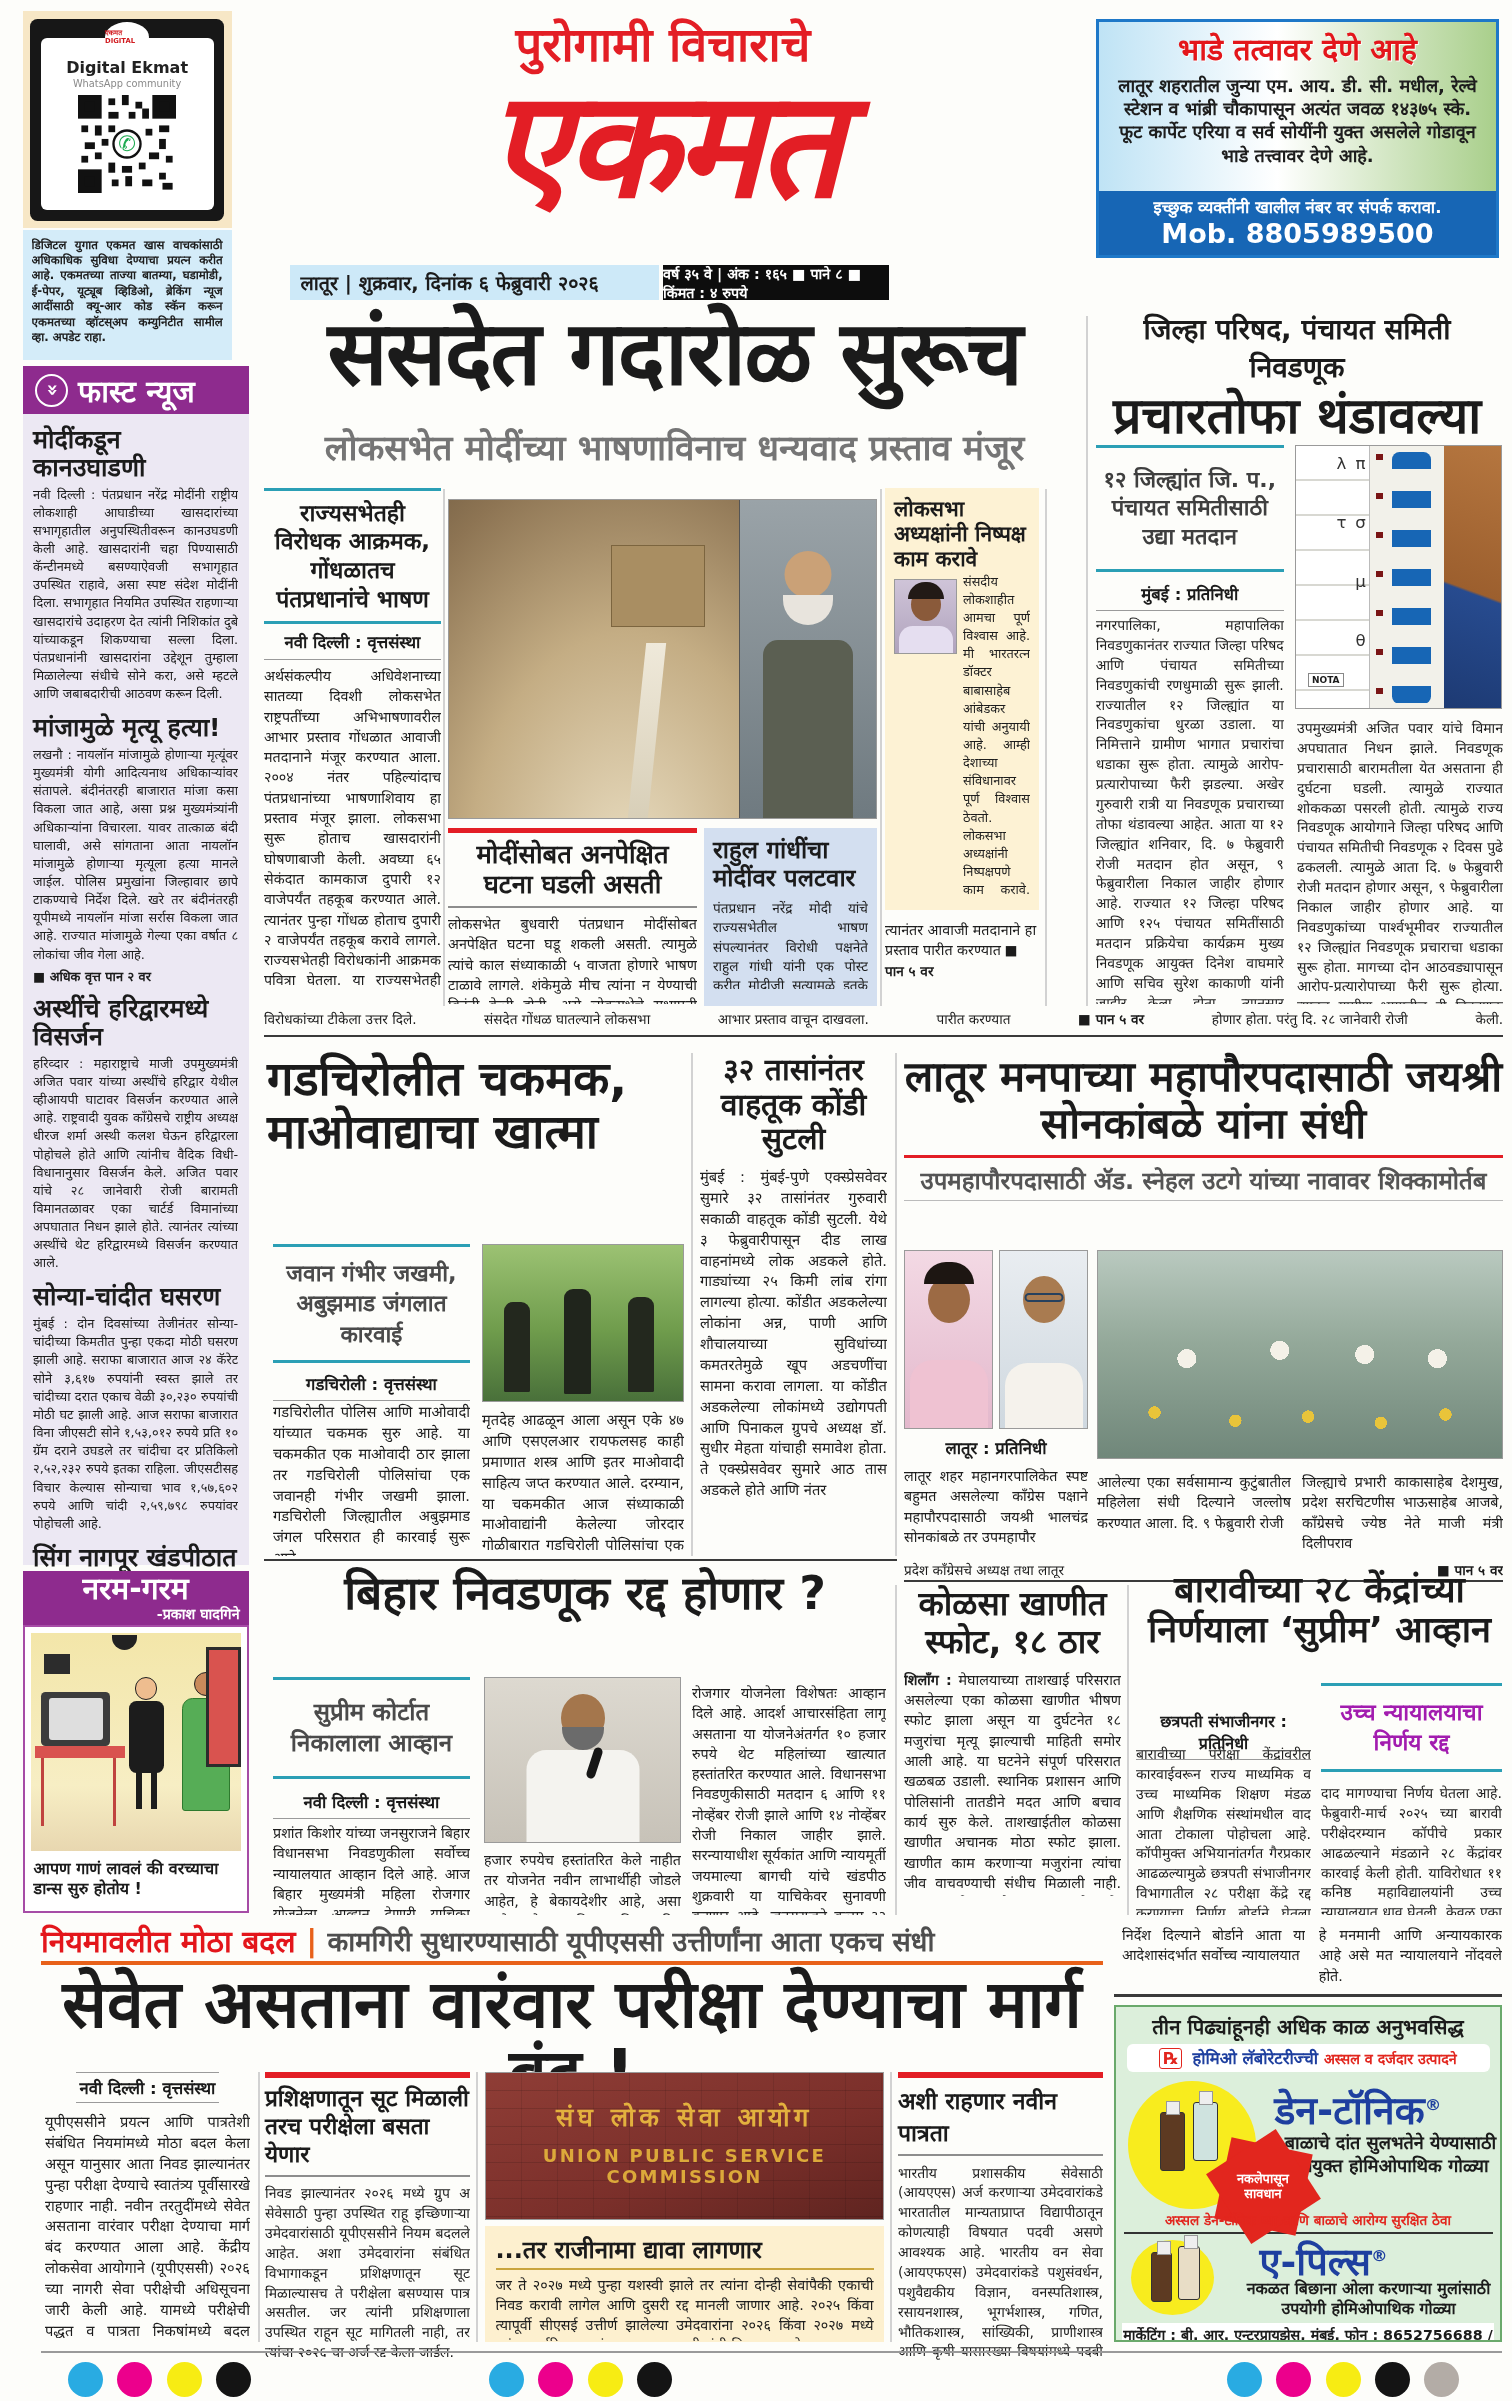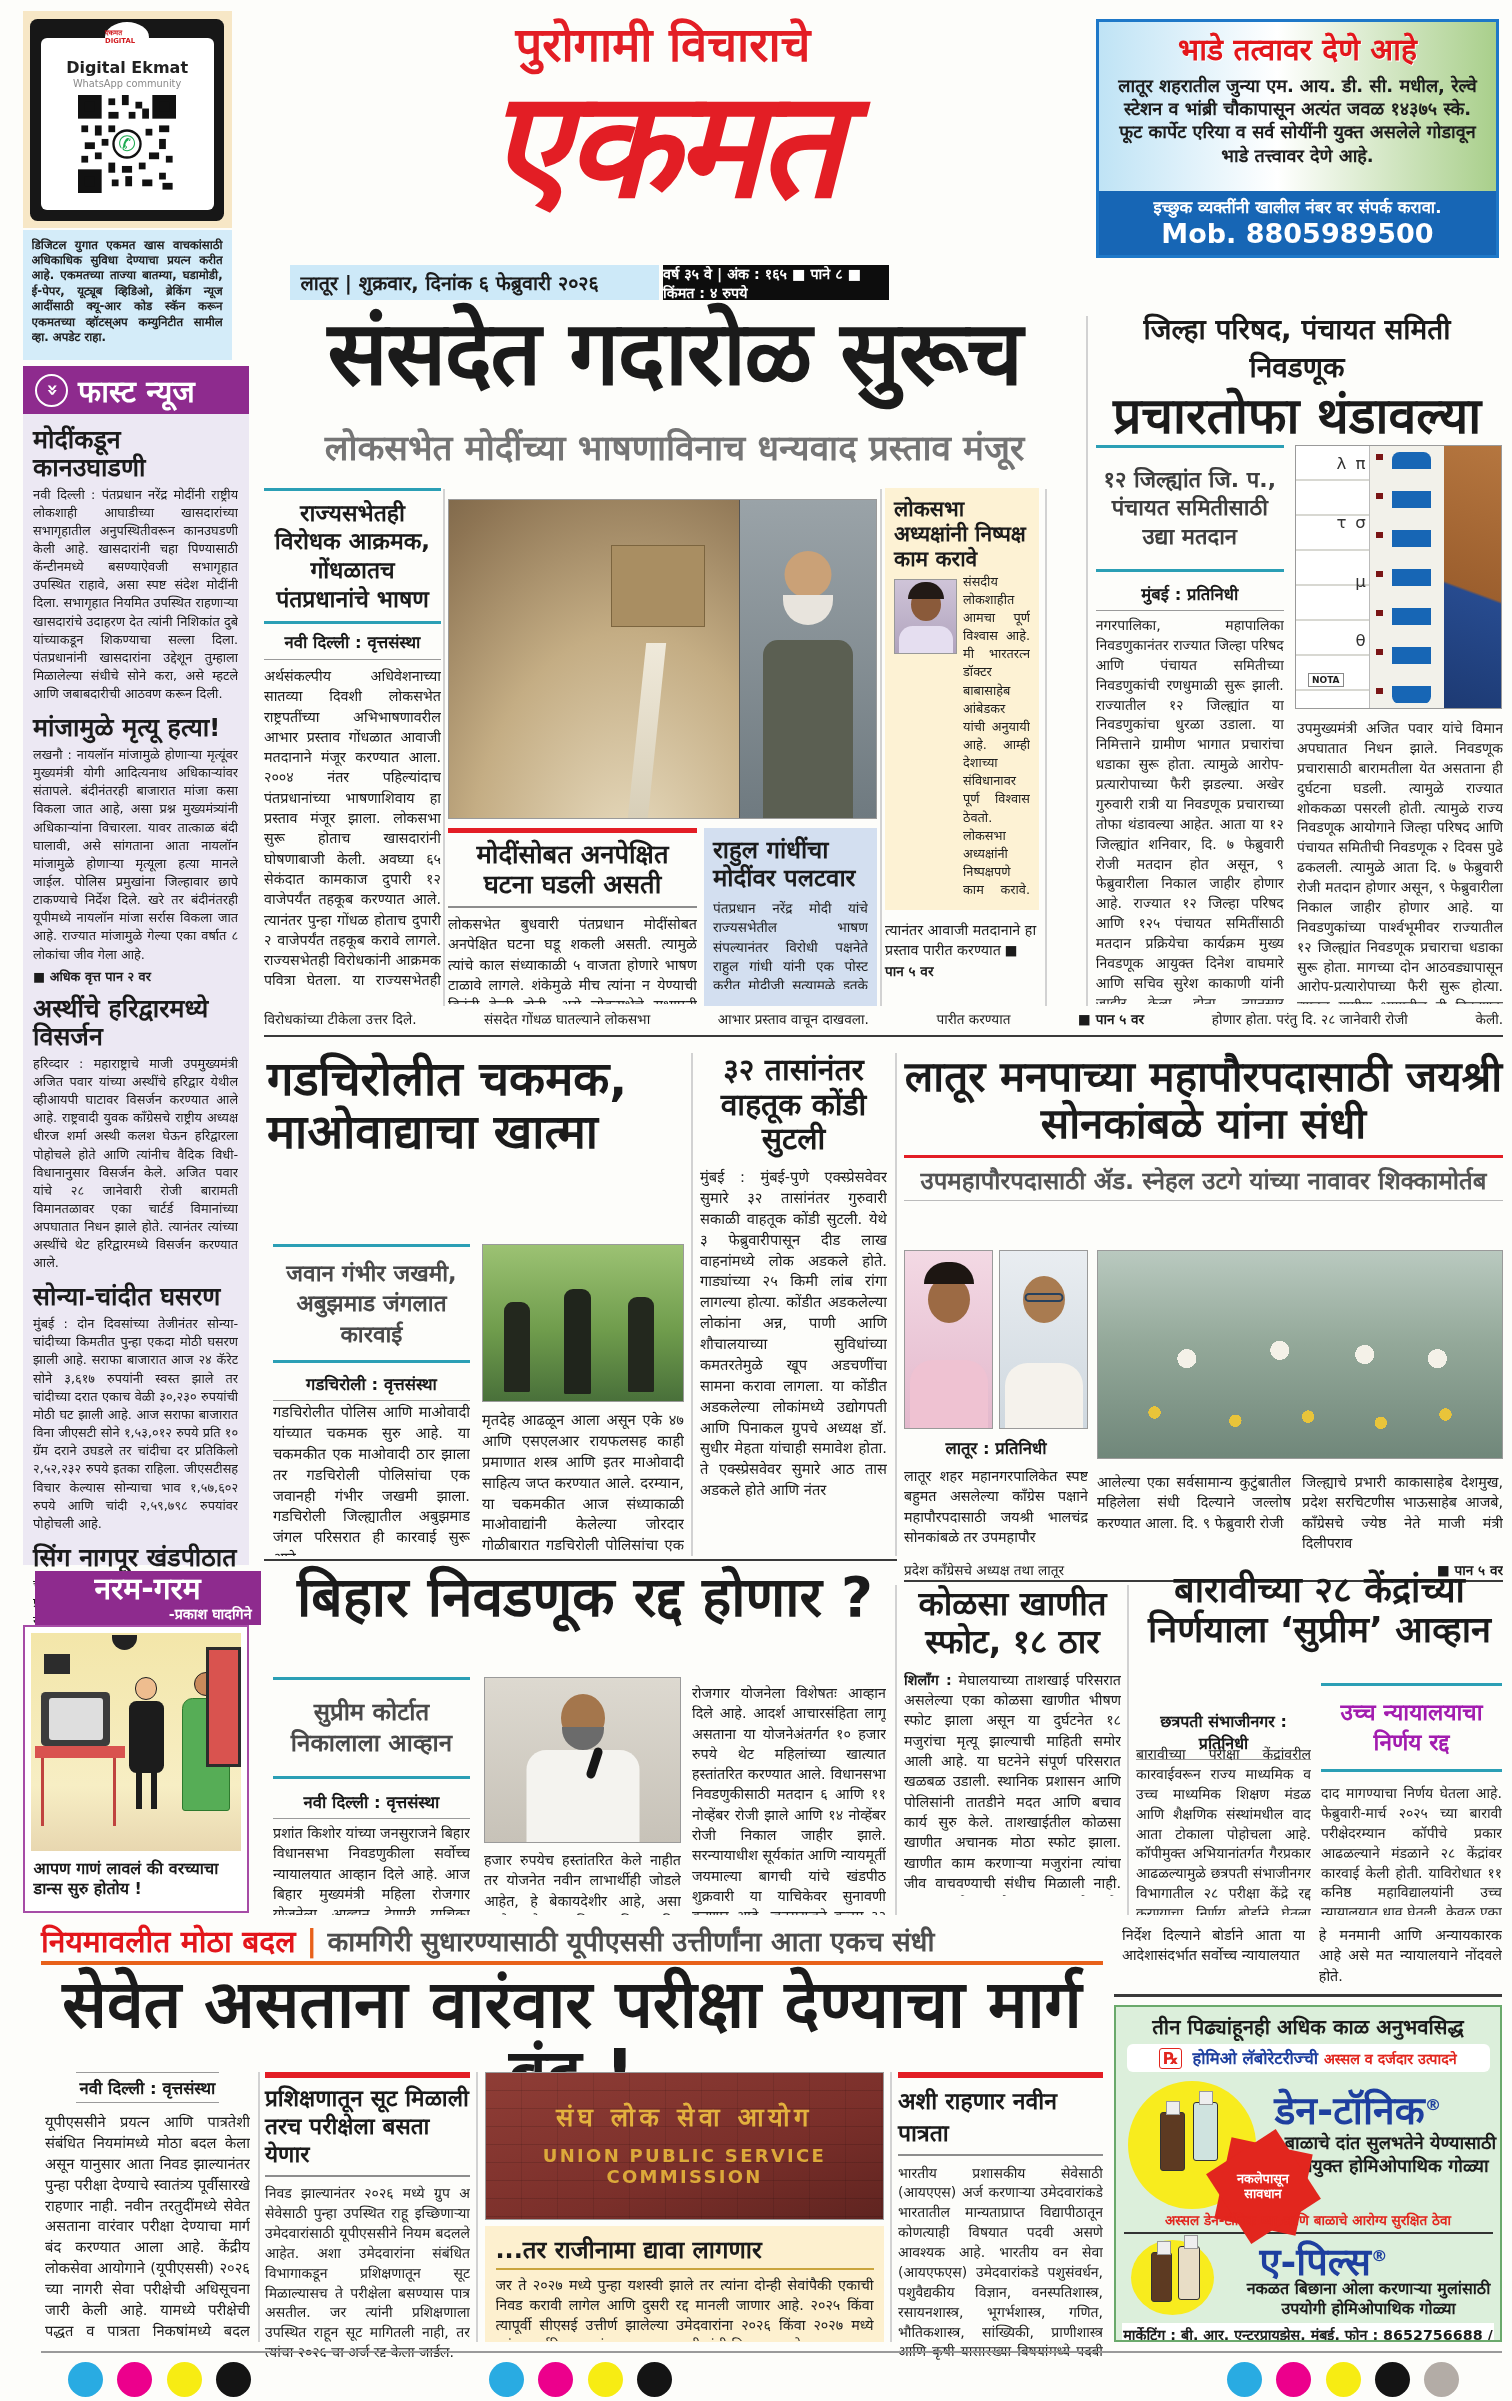--- a/index.html
+++ b/index.html
@@ -152,21 +152,21 @@
         <div class="fn-title">सोन्या-चांदीत घसरण</div>
         <div class="fn-body jbody">मुंबई : दोन दिवसांच्या तेजीनंतर सोन्या-चांदीच्या किमतीत पुन्हा एकदा मोठी घसरण झाली आहे. सराफा बाजारात आज २४ कॅरेट सोने ३,६१७ रुपयांनी स्वस्त झाले तर चांदीच्या दरात एकाच वेळी ३०,२३० रुपयांची मोठी घट झाली आहे. आज सराफा बाजारात विना जीएसटी सोने १,५३,०१२ रुपये प्रति १० ग्रॅम दराने उघडले तर चांदीचा दर प्रतिकिलो २,५२,२३२ रुपये इतका राहिला. जीएसटीसह विचार केल्यास सोन्याचा भाव १,५७,६०२ रुपये आणि चांदी २,५९,७९८ रुपयांवर पोहोचली आहे.</div>
       </div>
       <div>
         <div class="fn-title">सिंग नागपूर खंडपीठात</div>
         <div class="fn-body jbody">चंद्रपूर : जिल्ह्यातील बहुचर्चित किडनी विक्री प्रकरणात आरोपी असलेले दिल्ली येथील डॉ. रवींद्रपाल सिंग जसपाल सिंग यांनी स्वतः विरुद्धचा एफआयआर रद्द करण्यासाठी मुंबई उच्च न्यायालयाच्या नागपूर खंडपीठात याचिका दाखल केली आहे.</div>
       </div>
     </div>
   </div>
 
-  <div class="abs naram" style="left:22.6px;top:1571px;width:226px;height:54px;padding:3px 9px 0;margin-left:12px;">
+  <div class="abs naram" style="left:22.6px;top:1571px;width:226px;height:54px;padding:3px 9px 0;">
     <div style="font-weight:900;font-size:30px;text-align:center;line-height:1;">नरम-गरम</div>
     <div style="font-size:14.3px;text-align:right;font-weight:bold;">-प्रकाश घादगिने</div>
   </div>
   <div class="abs cartoon-box" style="left:22.6px;top:1625px;width:226px;height:288px;">
     <div style="position:relative;height:218px;margin:6px;background:linear-gradient(180deg,#f3e6a9 0%,#f7eec4 70%,#e8d7b0 100%);overflow:hidden;">
       <div style="position:absolute;left:81px;top:1.5px;width:25.6px;height:15px;background:#222;border-radius:0 0 13.6px 13.6px;"></div>
       <div style="position:absolute;left:13.6px;top:21px;width:25.6px;height:19.6px;background:#2c2c2c;"></div>
       <div style="position:absolute;left:4.5px;top:113px;width:90px;height:12px;background:#d9534f;"></div>
       <div style="position:absolute;left:10.5px;top:125px;width:75px;height:68px;border-left:3.8px solid #c0433f;border-right:3.8px solid #c0433f;"></div>
       <div style="position:absolute;left:10.5px;top:59px;width:69px;height:54px;background:#3c3c3c;border-radius:4.5px;">
@@ -314,21 +314,21 @@
   </div>
 
   <div class="abs" style="left:904px;top:1560px;width:599px;height:18px;display:flex;justify-content:space-between;font-size:13.6px;overflow:hidden;">
     <span>प्रदेश काँग्रेसचे अध्यक्ष तथा लातूर</span>
     <span class="pageref">■ पान ५ वर</span>
   </div>
   <div class="hrule" style="left:264px;top:1559px;width:633px;height:2.3px;"></div>
   <div class="hrule" style="left:904px;top:1580px;width:599px;height:2.3px;"></div>
 
   <div class="abs" style="left:264px;top:1570px;width:625px;height:345px;">
-    <div style="font-size:55px;font-weight:900;text-align:center;line-height:1;margin-left:17px;">बिहार निवडणूक रद्द होणार ?</div>
+    <div style="font-size:46px;font-weight:900;text-align:center;line-height:1;margin-left:17px;">बिहार निवडणूक रद्द होणार ?</div>
     <div class="abs teal-box" style="left:9px;top:107px;width:197px;height:102px;display:flex;align-items:center;">
       <div class="gray-head" style="font-size:24px;width:100%;line-height:1.3;color:#4a4a4a;">सुप्रीम कोर्टात निकालाला आव्हान</div>
     </div>
     <div class="abs dl" style="left:9px;top:220px;width:197px;font-size:16.6px;border-bottom:1.5px solid #9a9a9a;padding-bottom:4.5px;">नवी दिल्ली : वृत्तसंस्था</div>
     <div class="jbody" style="position:absolute;left:9px;top:253px;width:197px;height:92px;font-size:14.3px;">प्रशांत किशोर यांच्या जनसुराजने बिहार विधानसभा निवडणुकीला सर्वोच्च न्यायालयात आव्हान दिले आहे. आज बिहार मुख्यमंत्री महिला रोजगार योजनेला आव्हान देणारी याचिका दाखल केली. सरकारने आदर्श आचारसंहितेदरम्यान केवळ २५-३५ लाख महिलांच्या खात्यात १०</div>
     <div class="photo" style="left:220px;top:107px;width:197px;height:166px;background:linear-gradient(#ddd9d0,#c7c2b8);">
       <div style="position:absolute;left:50%;top:10%;transform:translateX(-50%);width:44px;height:48px;border-radius:50%;background:#a4764c;"></div>
       <div style="position:absolute;left:50%;top:30%;transform:translateX(-50%);width:42px;height:22.6px;border-radius:0 0 21px 21px;background:#6b6b6b;"></div>
       <div style="position:absolute;left:50%;top:44%;transform:translateX(-50%);width:113px;height:60%;border-radius:19.6px 19.6px 0 0;background:#f4f3ef;"></div>
       <div style="position:absolute;left:54%;top:42%;width:9px;height:32px;background:#161616;border-radius:4.5px;transform:rotate(18deg);"></div>

